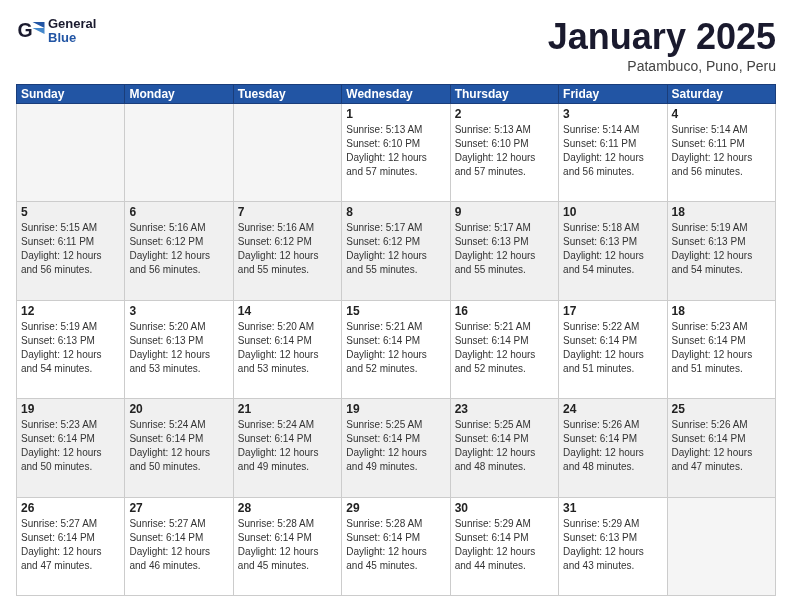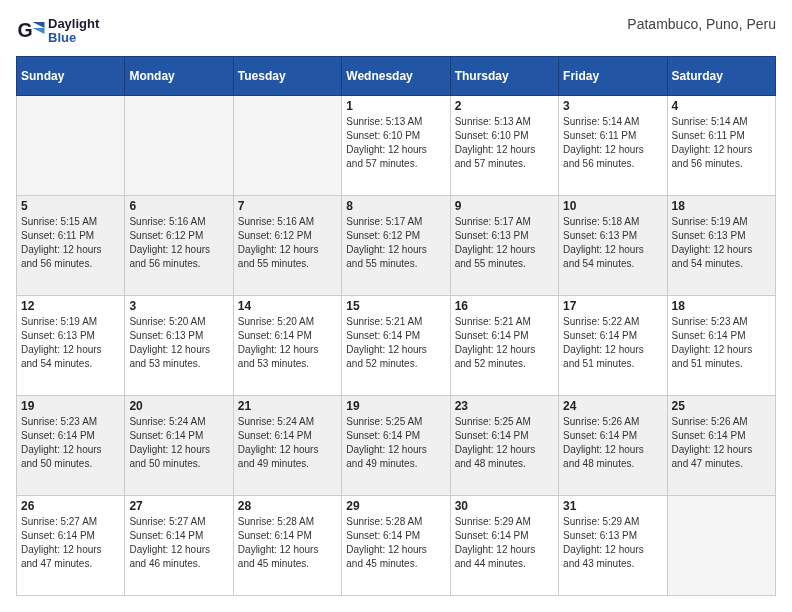--- a/index.html
+++ b/index.html
@@ -49,21 +49,21 @@
       border: 1px solid #ccc;
       border-collapse: collapse;
       width: 100%;
       table-layout: fixed;
     }
     .calendar th {
       background: #2255a4;
       color: #fff;
       font-size: 12px;
       font-weight: bold;
-      padding: 12px 4px;
+      padding: 2px 4px;
       text-align: left;
       border: 1px solid #1a3d7a;
     }
     .calendar td {
       vertical-align: top;
       font-size: 9.5px;
       color: #222;
       padding: 3px 4px;
       border: 1px solid #ccc;
       height: 82px;
@@ -93,26 +93,27 @@
   <div class="header">
     <div class="logo">
       <svg class="logo-icon" viewBox="0 0 40 40">
         <rect x="0" y="0" width="40" height="40" fill="none"></rect>
         <text x="2" y="28" font-size="26" font-weight="bold" fill="#1a1a2e">G</text>
         <polygon points="22,8 38,16 38,8" fill="#2255a4"></polygon>
         <polygon points="22,16 38,24 38,16" fill="#4488cc"></polygon>
       </svg>
       <div>
         <div style="font-size:13px; font-weight:bold; color:#1a1a2e; line-height:1.1;">
-          <span style="color:#1a1a2e;">Daylight</span><br>
+          <span style="color:#1a1a2e;">General</span><br>
           <span style="color:#2255a4;">Blue</span>
         </div>
       </div>
     </div>
     <div class="title-section">
+      <div class="month-title">January 2025</div>
       <div class="location">Patambuco, Puno, Peru</div>
     </div>
   </div>
 
   <table class="calendar">
     <thead>
       <tr>
 
       <th>Sunday</th>
           <th>Monday</th>

